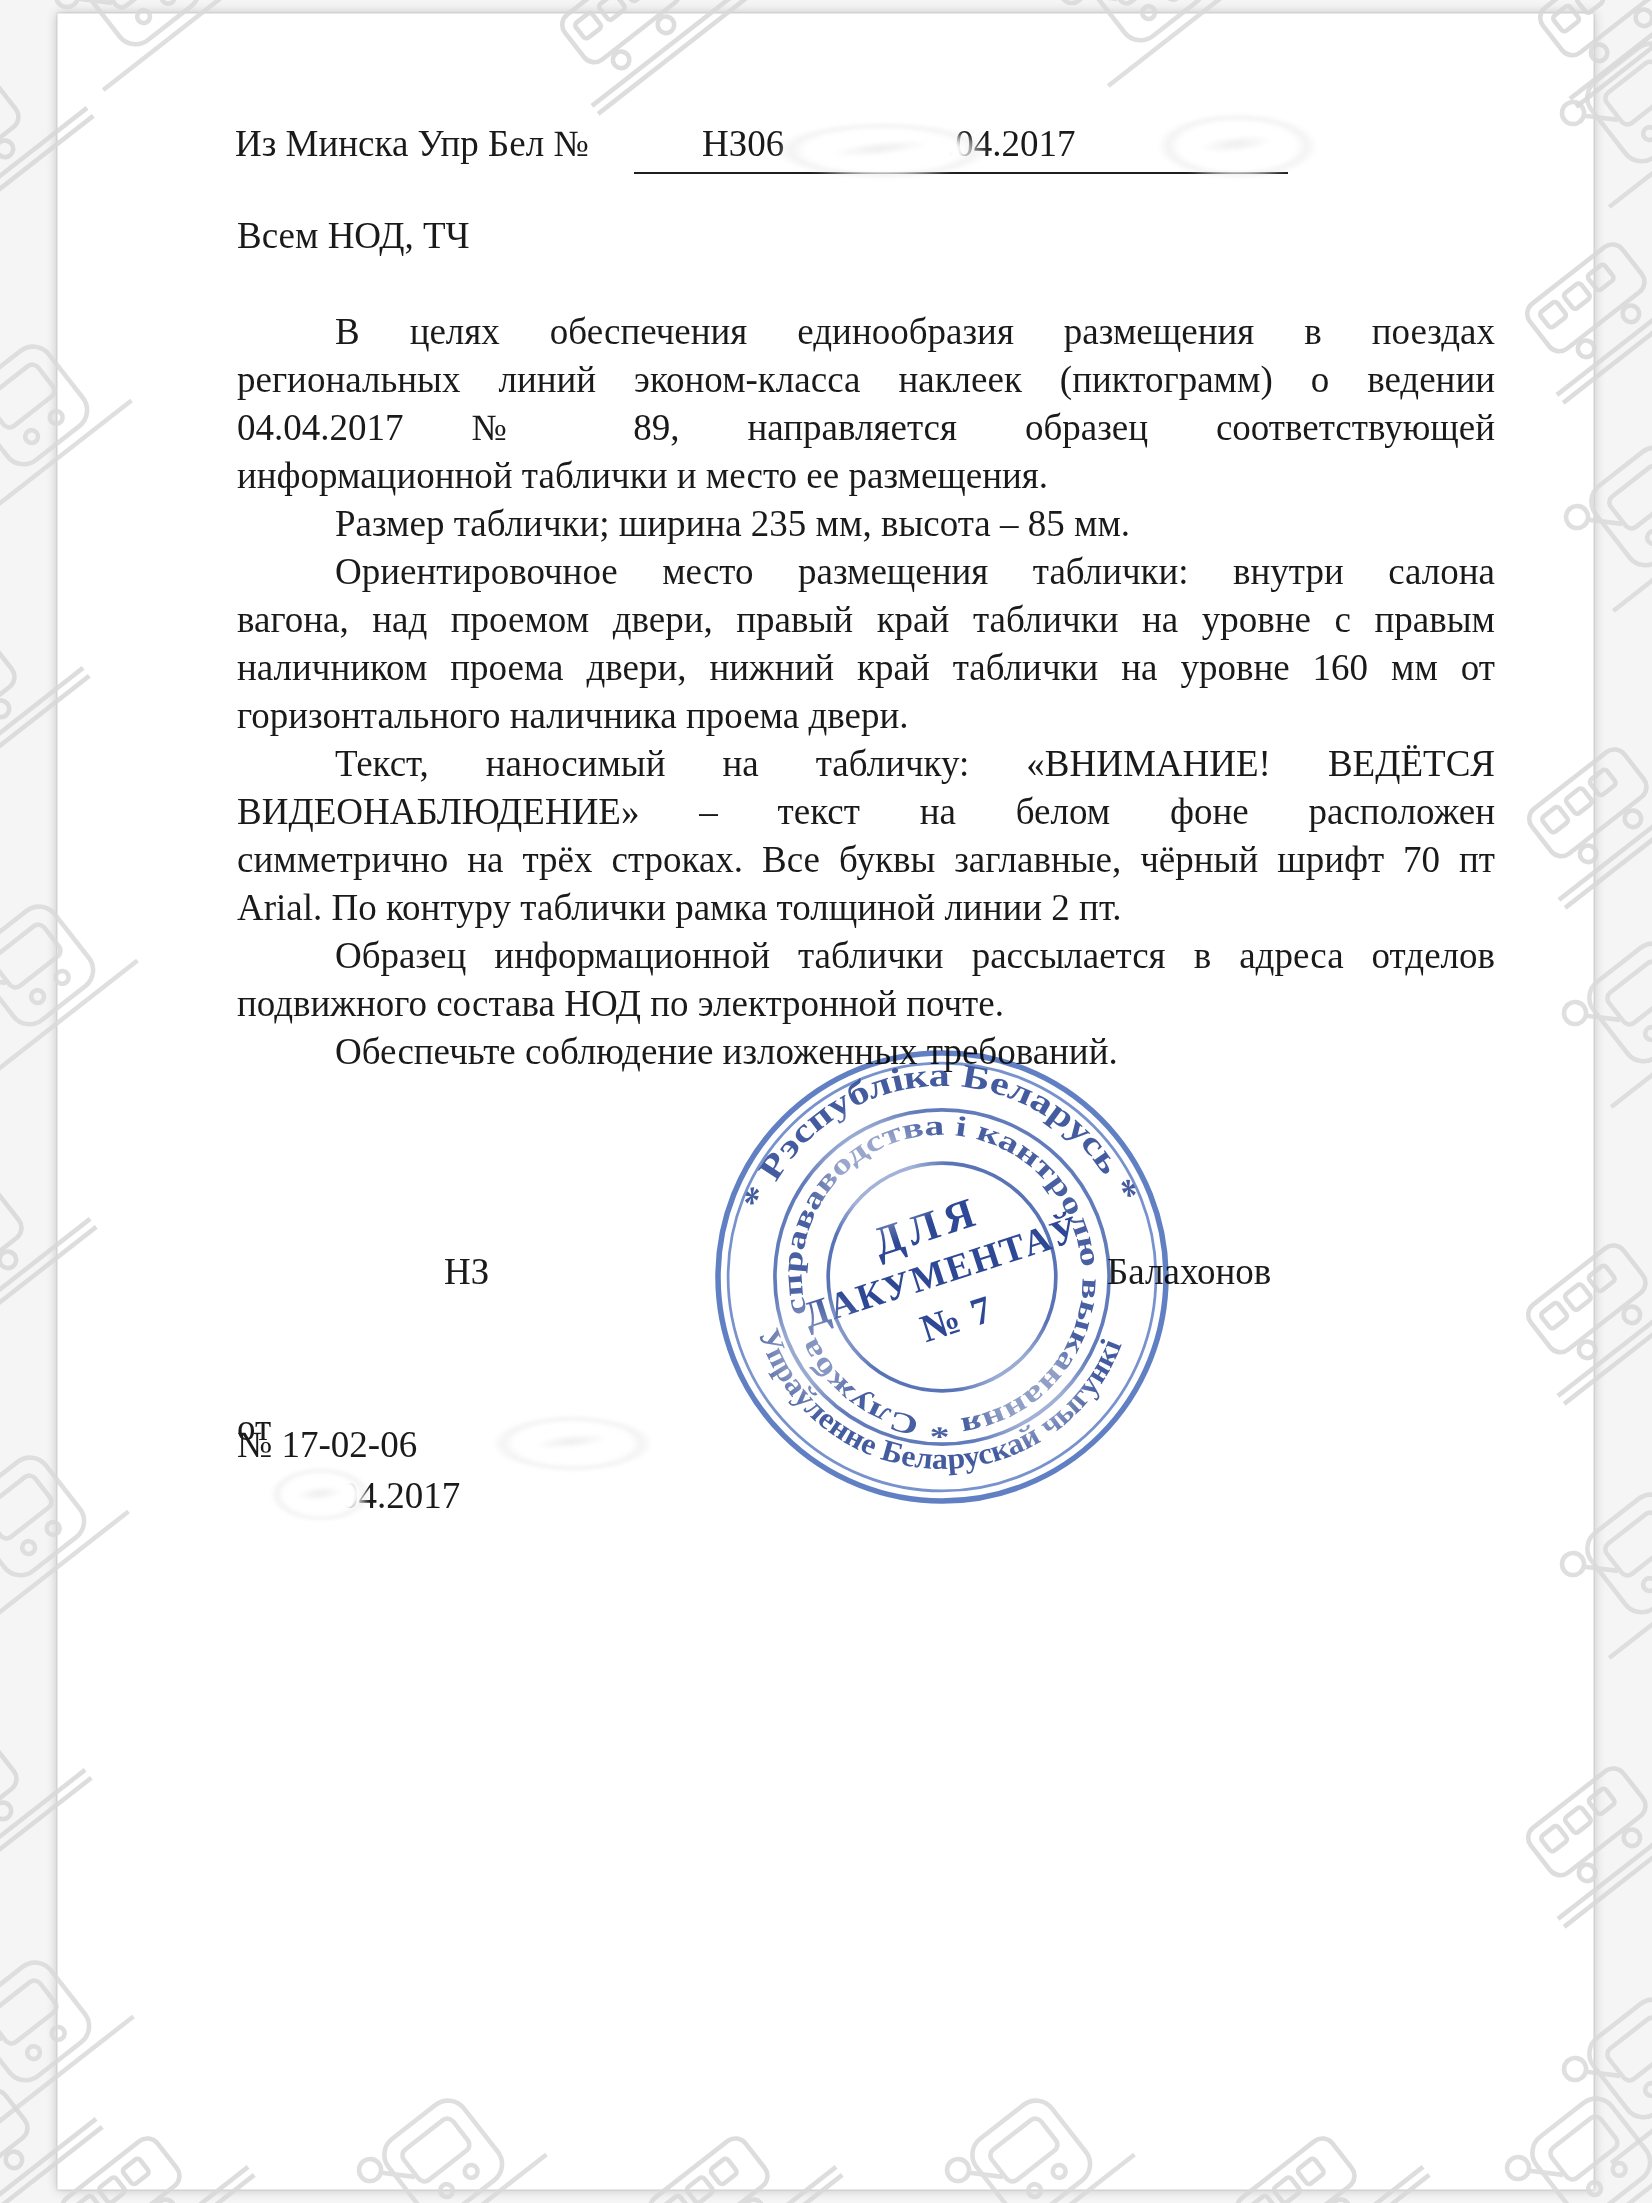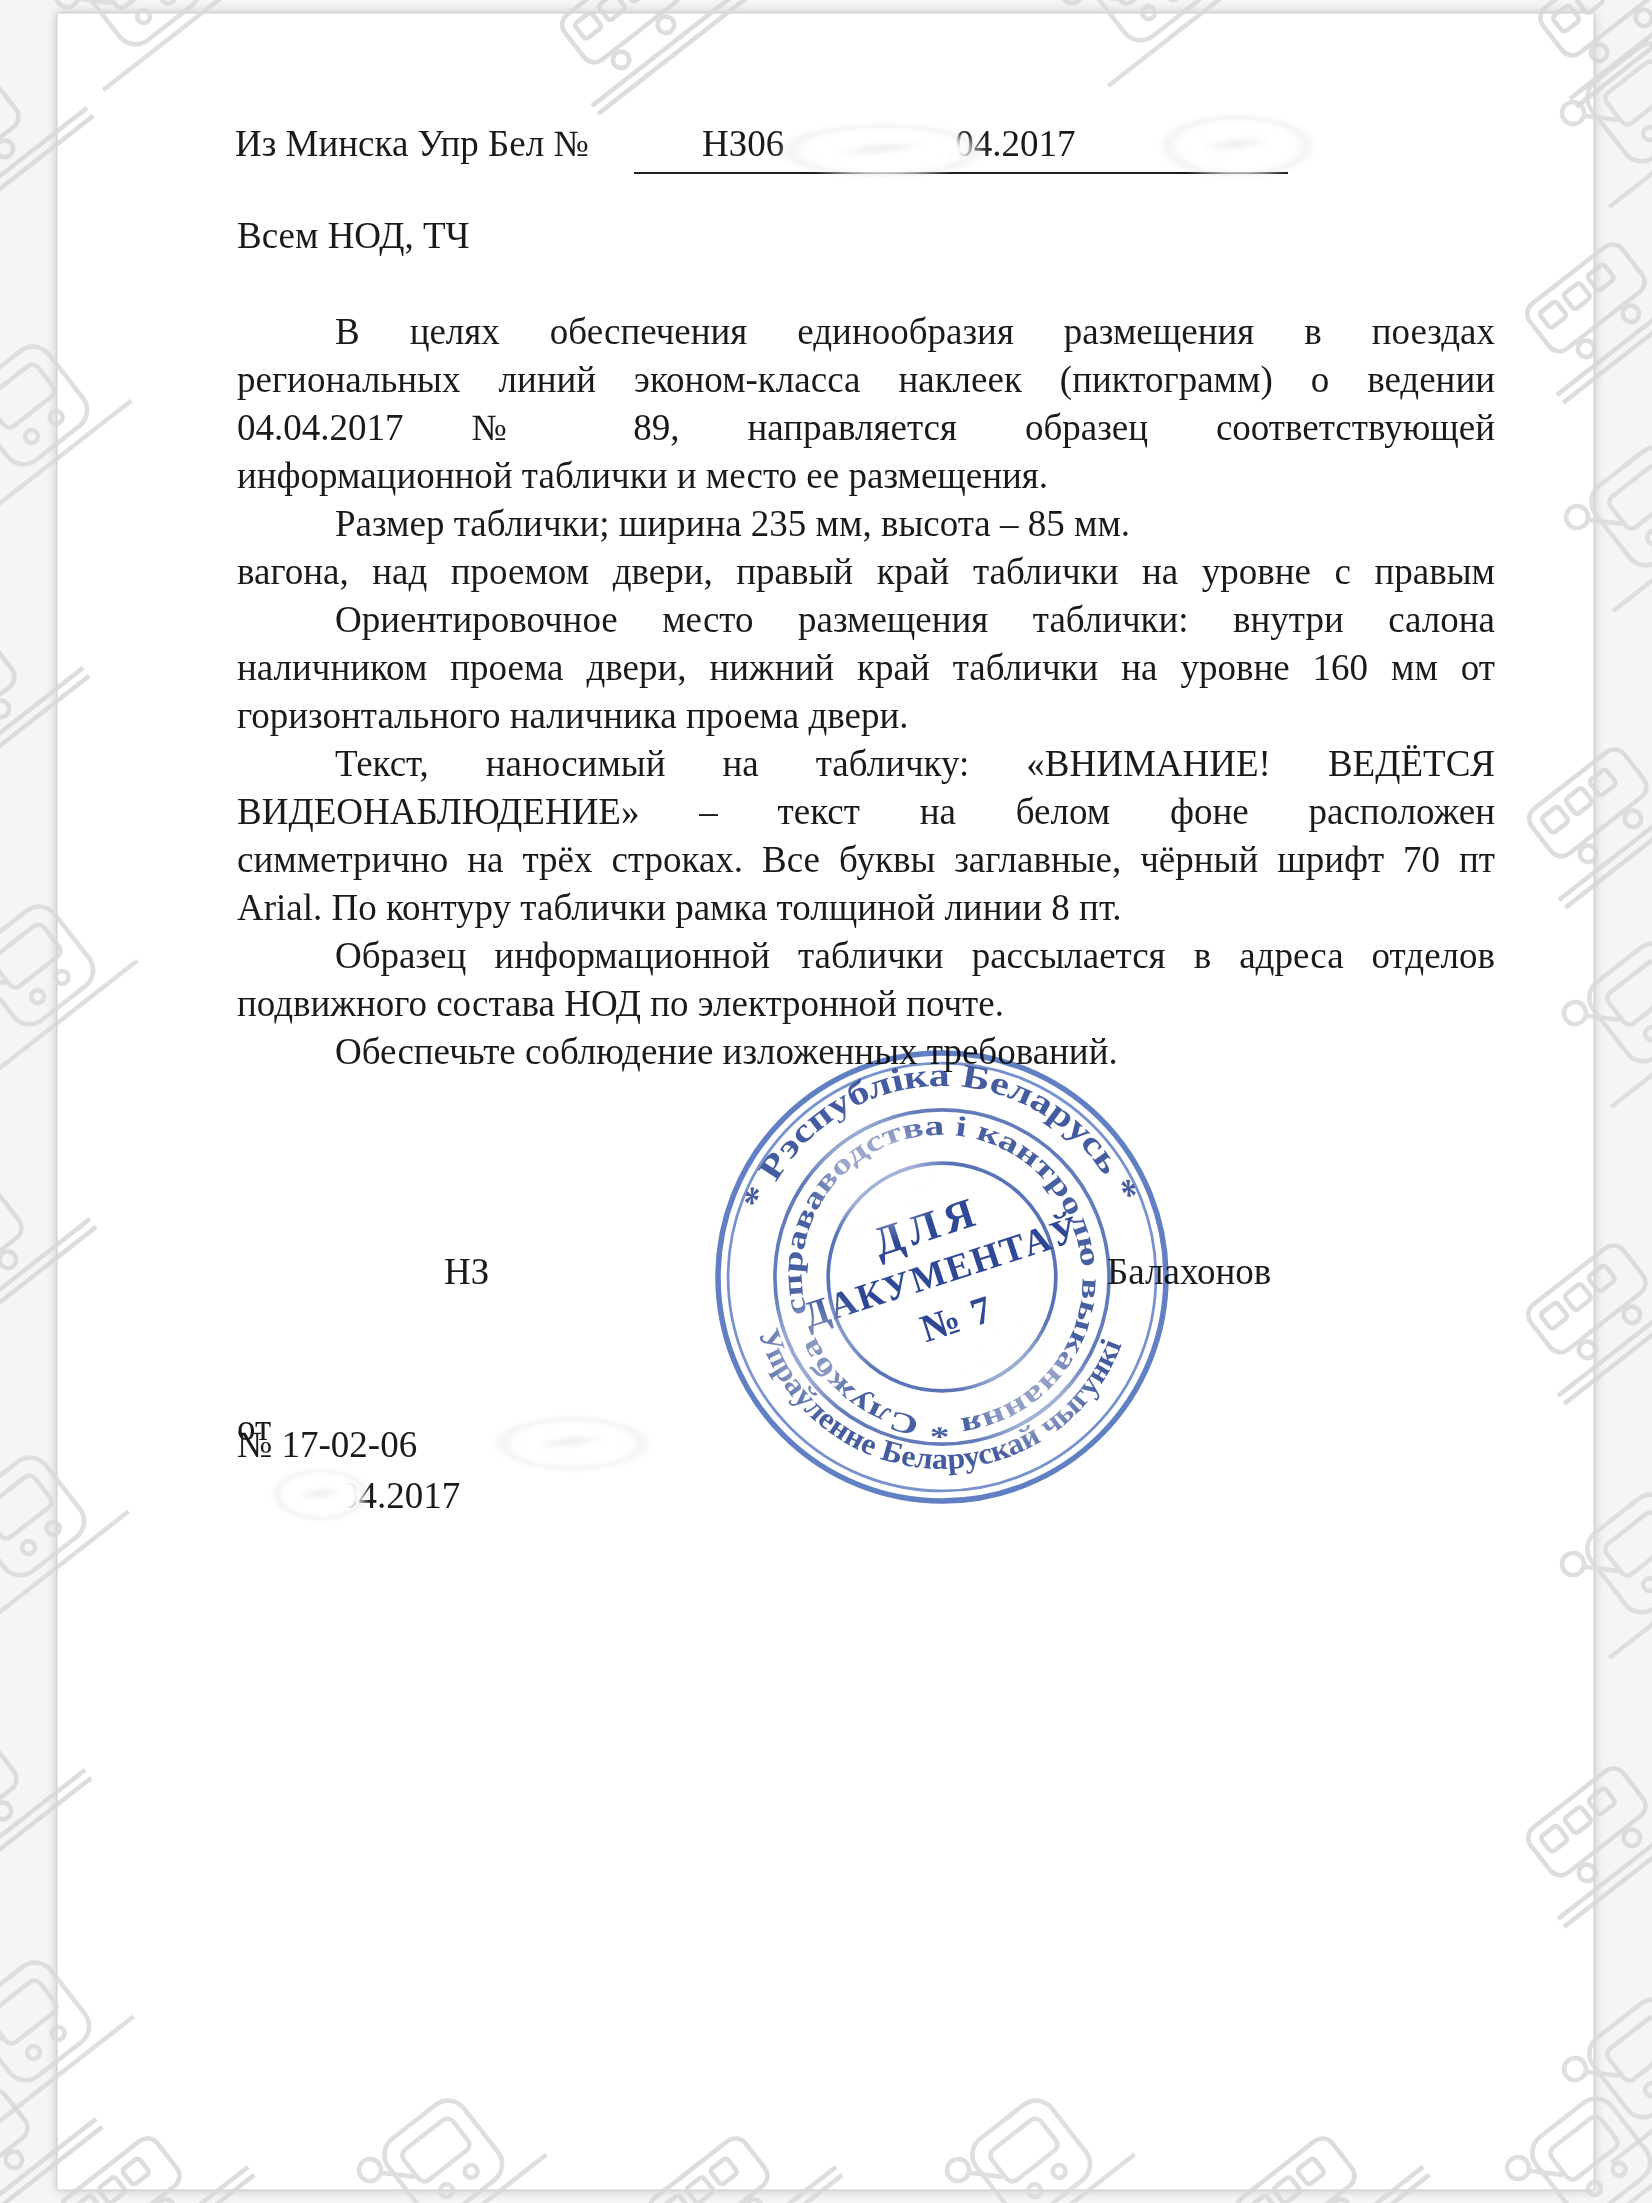--- a/index.html
+++ b/index.html
@@ -98,28 +98,28 @@
   <div class="abs t40 hdr-date">.04.2017</div>
 
   <div class="abs t40 addressee">Всем НОД, ТЧ</div>
 
   <div class="body-lines">
       <div class="line ind j">В целях обеспечения единообразия размещения в поездах</div>
       <div class="line j">региональных линий эконом-класса наклеек (пиктограмм) о ведении</div>
       <div class="line j">04.04.2017 № 89, направляется образец соответствующей</div>
       <div class="line">информационной таблички и место ее размещения.</div>
       <div class="line ind">Размер таблички; ширина 235 мм, высота – 85 мм.</div>
+      <div class="line ind j">Ориентировочное место размещения таблички: внутри салона</div>
       <div class="line j">вагона, над проемом двери, правый край таблички на уровне с правым</div>
-      <div class="line ind j">Ориентировочное место размещения таблички: внутри салона</div>
       <div class="line j">наличником проема двери, нижний край таблички на уровне 160 мм от</div>
       <div class="line">горизонтального наличника проема двери.</div>
       <div class="line ind j">Текст, наносимый на табличку: «ВНИМАНИЕ! ВЕДЁТСЯ</div>
       <div class="line j">ВИДЕОНАБЛЮДЕНИЕ» – текст на белом фоне расположен</div>
       <div class="line j">симметрично на трёх строках. Все буквы заглавные, чёрный шрифт 70 пт</div>
-      <div class="line">Arial. По контуру таблички рамка толщиной линии 8 пт.</div>
+      <div class="line">Arial. По контуру таблички рамка толщиной линии 2 пт.</div>
       <div class="line ind j">Образец информационной таблички рассылается в адреса отделов</div>
       <div class="line">подвижного состава НОД по электронной почте.</div>
       <div class="line ind">Обеспечьте соблюдение изложенных требований.</div>
     </div>
 
   <div class="abs t40 sig-left">НЗ</div>
   <div class="abs t40 sig-right">Балахонов</div>
 
   <div class="abs t40 ref-number">№ 17-02-06</div>
   <div class="abs t40 ref-date-prefix">от</div>

